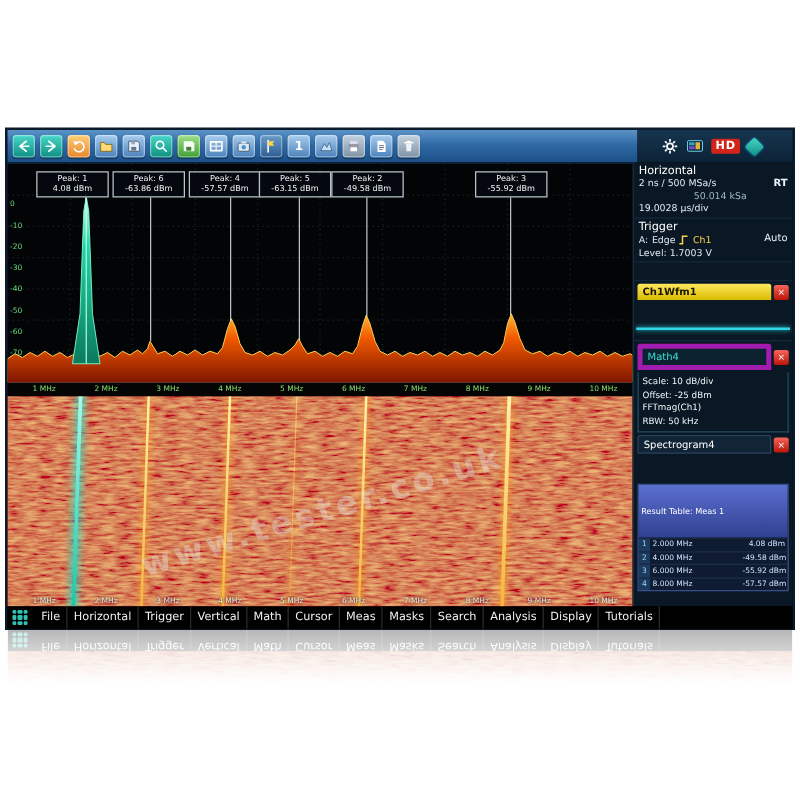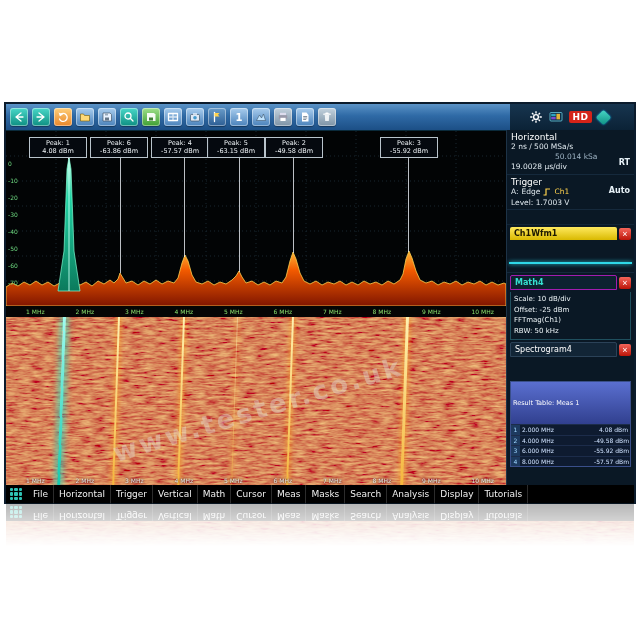--- a/index.html
+++ b/index.html
@@ -70,21 +70,21 @@
   .panel-title{font-size:9px;color:#fff;}
   .pline{line-height:1.35;}
   .dim{color:#9fb4c4;margin-left:44px;}
   .corner-badge{position:absolute;right:4px;font-size:8px;color:#e8f2f8;font-weight:bold;}
   .trig-row{display:flex;align-items:center;gap:3px;line-height:1.4;}
   .ch1-color{color:#ffd24d;}
   .tab-row{display:flex;gap:2px;padding:2px 3px;align-items:center;}
   .tab{flex:1;height:13px;display:flex;align-items:center;padding:0 4px;font-size:8px;
     border-radius:2px 2px 0 0;cursor:pointer;}
   .tab-ch1{background:linear-gradient(#ffe95e,#d9b900);color:#1c1800;font-weight:bold;}
-  .tab-math{background:#0d2230;color:#35e0d0;font-weight:bold;border:1px solid #a21caf;}
+  .tab-math{background:#0d2230;color:#35e0d0;font-weight:normal;border:4px solid #a21caf;}
   .tab-sg4{background:#122536;color:#fff;border:1px solid #2b4258;}
   .close-btn{width:12px;height:12px;border:none;padding:0;background:linear-gradient(#f6655a,#bb1408);
     color:#fff;font-size:9px;line-height:12px;text-align:center;border-radius:2px;cursor:pointer;}
   .preview{position:relative;height:30px;border-bottom:1px solid #15293c;}
   .ch1-line{position:absolute;left:2px;right:2px;bottom:8px;height:2px;background:#2fd8e8;
     box-shadow:0 0 4px #2fd8e8;}
   .math-body{margin:0 3px;border:1px solid #1f4f5e;border-top:none;padding:2px 3px 3px;
     font-size:7px;line-height:1.5;color:#eef5f8;}
   .spacer14{height:14px;border-bottom:1px solid #122537;}
   .spacer20{height:20px;}
@@ -349,29 +349,29 @@
             <span>9 MHz</span>
             <span>10 MHz</span>
           </div>
         </div>
       </div>
 
       <div class="sidebar">
 
         <div class="panel" style="height:40px">
           <div class="panel-title">Horizontal</div>
-          <span class="corner-badge" style="top:28px">RT</span>
+          <span class="corner-badge" style="top:12px">RT</span>
           <div class="pline">2 ns / 500 MSa/s</div>
           <div class="pline dim">50.014 kSa</div>
           <div class="pline">19.0028 µs/div</div>
         </div>
 
         <div class="panel" style="height:30px">
           <div class="panel-title">Trigger</div>
-          <span class="corner-badge" style="top:11px;font-weight:bold">Auto</span>
+          <span class="corner-badge" style="top:11px;font-weight:normal">Auto</span>
           <div class="trig-row">
             <span>A:</span>
             <span>Edge</span>
             <svg viewBox="0 0 8 8" width="8" height="8">
                 <path d="M0.5 7h2.5V1h4" fill="none" stroke="#ffd24d" stroke-width="1.2"></path>
               </svg>
             <span class="ch1-color">Ch1</span>
           </div>
           <div class="pline">Level: 1.7003 V</div>
         </div>

